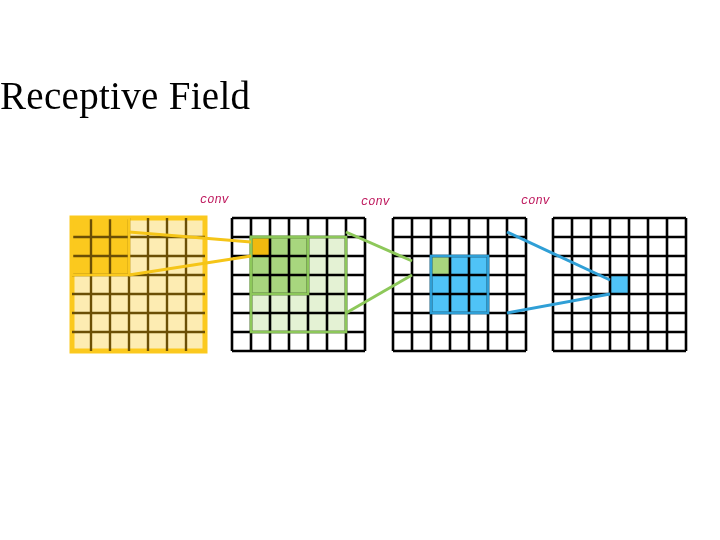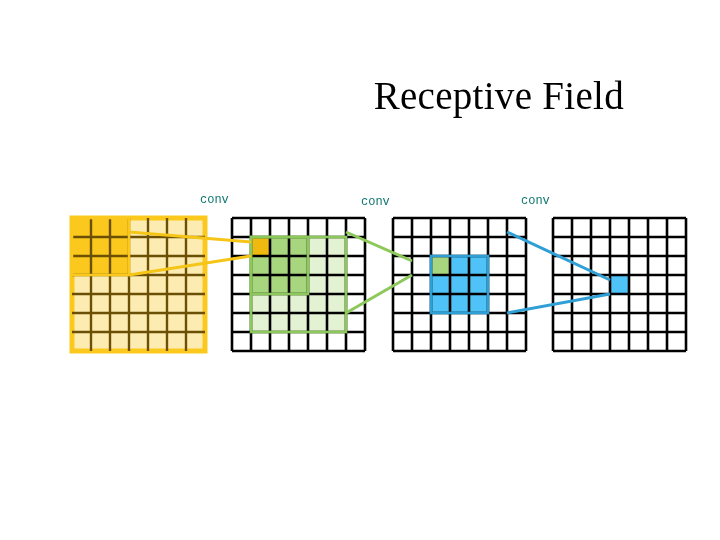--- a/index.html
+++ b/index.html
@@ -5,31 +5,32 @@
   html,body{margin:0;padding:0;}
   body{
     width:720px;height:540px;background:#ffffff;
     font-family:"Liberation Sans",sans-serif;
     overflow:hidden;position:relative;
   }
   #slide{position:absolute;left:0;top:0;width:720px;height:540px;}
 
   #page-title{
     position:absolute;left:0;top:74px;width:624px;
-    text-align:right;
+    text-align:left;
     font-family:"Liberation Serif","DejaVu Serif",serif;
     font-size:39px;line-height:44px;color:#000000;
     letter-spacing:0.3px;
   }
 
   .conv-label{
     position:absolute;
     font-family:"Liberation Mono","DejaVu Sans Mono",monospace;
-    font-size:12px;line-height:14px;color:#0f766e;
+    font-size:12px;line-height:14px;color:#be185d;
     white-space:nowrap;
+    font-style:italic;
   }
 
   
   #diagram{position:absolute;left:0;top:0;width:720px;height:540px;}
 </style>
 </head>
 <body>
 
 <div id="slide">
 

